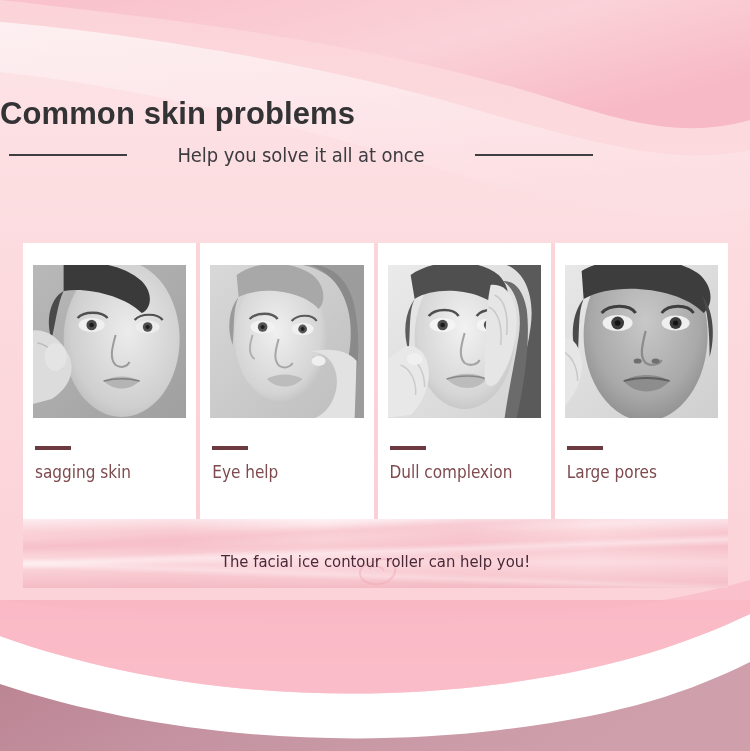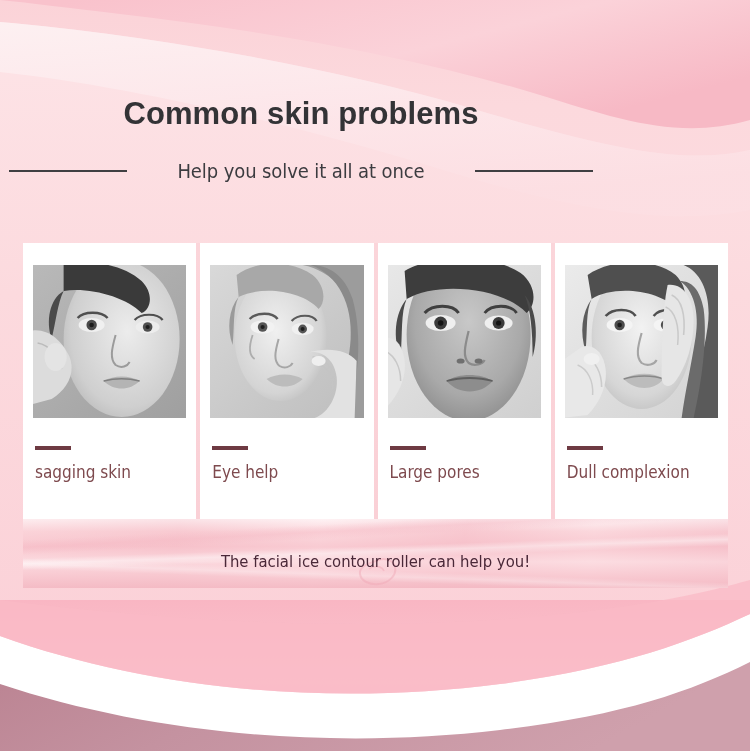--- a/index.html
+++ b/index.html
@@ -35,36 +35,35 @@
     height: 751px;
     display: block;
   }
 
   
   .header {
     position: absolute;
     left: 0;
     top: 96px;
     width: 602px;
-    text-align: center;
     z-index: 5;
   }
   .page-title {
     margin: 0;
     font-size: 31px;
     font-weight: bold;
     color: #333336;
     letter-spacing: 0.1px;
     font-family: "Liberation Sans", sans-serif;
   }
   .subtitle-row {
     display: flex;
     align-items: center;
     justify-content: center;
-    margin-top: 27px;
+    margin-top: 11px;
     gap: 0;
   }
   .rule {
     width: 118px;
     height: 2px;
     background: #3f3f42;
   }
   .rule.left  { margin-right: 50px; }
   .rule.right { margin-left: 50px; }
   .page-subtitle {
@@ -318,60 +317,20 @@
             <path d="M72,74 C68,88 67,96 73,101 C78,104 84,102 86,98" stroke="#a6a6a6" stroke-width="2" fill="none"></path>
             <path d="M60,114 C70,108 86,108 96,114 C86,124 70,124 60,114 Z" fill="#bcbcbc"></path>
             <path d="M100,88 C114,84 128,94 130,112 C132,130 122,148 108,153 L148,153 L150,96 C140,84 120,82 100,88 Z" fill="#e2e2e2"></path>
             <path d="M106,92 C118,92 126,102 127,116" stroke="#c4c4c4" stroke-width="1.6" fill="none"></path>
             <path d="M112,100 C122,102 127,112 126,124" stroke="#c4c4c4" stroke-width="1.5" fill="none"></path>
             <ellipse cx="112" cy="96" rx="7" ry="5" fill="#efefef"></ellipse>
           </svg>
         </div>
         <div class="card-accent"></div>
         <div class="card-label">Eye help</div>
-      </div>
-
-      <div class="card">
-        <div class="card-photo">
-          <svg viewBox="0 0 160 153" preserveAspectRatio="xMidYMid slice">
-            <defs>
-              <linearGradient id="p3bg" x1="0" y1="0" x2="1" y2="1">
-                <stop offset="0%" stop-color="#e8e8e8"></stop>
-                  <stop offset="100%" stop-color="#cfcfcf"></stop>
-              </linearGradient>
-              <radialGradient id="p3sk" cx="0.5" cy="0.42" r="0.72">
-                <stop offset="0%" stop-color="#c8c8c8"></stop>
-                  <stop offset="60%" stop-color="#a9a9a9"></stop>
-                  <stop offset="100%" stop-color="#7e7e7e"></stop>
-              </radialGradient>
-            </defs>
-            <rect width="160" height="153" fill="url(#p3bg)"></rect>
-            <ellipse cx="84" cy="70" rx="62" ry="86" fill="url(#p3sk)"></ellipse>
-            <path d="M20,6 C46,-10 106,-12 136,8 C152,20 152,40 142,48 C118,22 52,16 22,34 Z" fill="#3d3d3d"></path>
-            <path d="M22,34 C10,48 8,74 16,92 C18,68 16,48 22,34 Z" fill="#4a4a4a"></path>
-            <path d="M140,30 C152,44 154,72 148,92 C148,66 146,44 140,30 Z" fill="#4a4a4a"></path>
-            <ellipse cx="56" cy="58" rx="15" ry="8" fill="#efefef"></ellipse>
-            <circle cx="56" cy="58" r="6.4" fill="#3b3b3b"></circle>
-              <circle cx="56" cy="58" r="2.8" fill="#141414"></circle>
-            <path d="M40,48 C48,39 68,39 74,48" stroke="#3f3f3f" stroke-width="3" fill="none"></path>
-            <ellipse cx="114" cy="58" rx="14" ry="7.6" fill="#efefef"></ellipse>
-            <circle cx="114" cy="58" r="6" fill="#3b3b3b"></circle>
-              <circle cx="114" cy="58" r="2.6" fill="#141414"></circle>
-            <path d="M100,48 C107,39 126,39 132,48" stroke="#3f3f3f" stroke-width="2.8" fill="none"></path>
-            <path d="M84,66 C80,82 78,92 84,98 C90,102 98,99 100,95" stroke="#8b8b8b" stroke-width="2.2" fill="none"></path>
-            <ellipse cx="76" cy="96" rx="4" ry="2.6" fill="#6f6f6f"></ellipse>
-            <ellipse cx="94" cy="96" rx="4" ry="2.6" fill="#6f6f6f"></ellipse>
-            <path d="M62,116 C74,108 96,108 108,116 C96,130 74,130 62,116 Z" fill="#8d8d8d"></path>
-            <path d="M62,116 C76,112 94,112 108,116" stroke="#5f5f5f" stroke-width="1.8" fill="none"></path>
-            <path d="M0,74 C10,70 18,80 20,96 C22,112 14,130 2,142 L0,142 Z" fill="#e6e6e6"></path>
-            <path d="M0,86 C10,90 16,102 16,116" stroke="#c8c8c8" stroke-width="1.5" fill="none"></path>
-          </svg>
-        </div>
-        <div class="card-accent"></div>
-        <div class="card-label">Large pores</div>
       </div>
 
       <div class="card">
         <div class="card-photo">
           <svg viewBox="0 0 160 153" preserveAspectRatio="xMidYMid slice">
             <defs>
               <linearGradient id="p4bg" x1="0" y1="0" x2="1" y2="1">
                 <stop offset="0%" stop-color="#ebebeb"></stop>
                   <stop offset="100%" stop-color="#d2d2d2"></stop>
               </linearGradient>
@@ -404,20 +363,60 @@
             <path d="M20,82 C32,78 42,88 44,104 C46,120 38,138 26,150 L0,153 L0,96 Z" fill="#e8e8e8"></path>
             <path d="M24,92 C34,96 40,108 40,122" stroke="#cbcbcb" stroke-width="1.6" fill="none"></path>
             <path d="M16,100 C26,104 32,116 31,130" stroke="#cbcbcb" stroke-width="1.5" fill="none"></path>
             <ellipse cx="30" cy="94" rx="8" ry="6" fill="#f0f0f0"></ellipse>
           </svg>
         </div>
         <div class="card-accent"></div>
         <div class="card-label">Dull complexion</div>
       </div>
 
+      <div class="card">
+        <div class="card-photo">
+          <svg viewBox="0 0 160 153" preserveAspectRatio="xMidYMid slice">
+            <defs>
+              <linearGradient id="p3bg" x1="0" y1="0" x2="1" y2="1">
+                <stop offset="0%" stop-color="#e8e8e8"></stop>
+                  <stop offset="100%" stop-color="#cfcfcf"></stop>
+              </linearGradient>
+              <radialGradient id="p3sk" cx="0.5" cy="0.42" r="0.72">
+                <stop offset="0%" stop-color="#c8c8c8"></stop>
+                  <stop offset="60%" stop-color="#a9a9a9"></stop>
+                  <stop offset="100%" stop-color="#7e7e7e"></stop>
+              </radialGradient>
+            </defs>
+            <rect width="160" height="153" fill="url(#p3bg)"></rect>
+            <ellipse cx="84" cy="70" rx="62" ry="86" fill="url(#p3sk)"></ellipse>
+            <path d="M20,6 C46,-10 106,-12 136,8 C152,20 152,40 142,48 C118,22 52,16 22,34 Z" fill="#3d3d3d"></path>
+            <path d="M22,34 C10,48 8,74 16,92 C18,68 16,48 22,34 Z" fill="#4a4a4a"></path>
+            <path d="M140,30 C152,44 154,72 148,92 C148,66 146,44 140,30 Z" fill="#4a4a4a"></path>
+            <ellipse cx="56" cy="58" rx="15" ry="8" fill="#efefef"></ellipse>
+            <circle cx="56" cy="58" r="6.4" fill="#3b3b3b"></circle>
+              <circle cx="56" cy="58" r="2.8" fill="#141414"></circle>
+            <path d="M40,48 C48,39 68,39 74,48" stroke="#3f3f3f" stroke-width="3" fill="none"></path>
+            <ellipse cx="114" cy="58" rx="14" ry="7.6" fill="#efefef"></ellipse>
+            <circle cx="114" cy="58" r="6" fill="#3b3b3b"></circle>
+              <circle cx="114" cy="58" r="2.6" fill="#141414"></circle>
+            <path d="M100,48 C107,39 126,39 132,48" stroke="#3f3f3f" stroke-width="2.8" fill="none"></path>
+            <path d="M84,66 C80,82 78,92 84,98 C90,102 98,99 100,95" stroke="#8b8b8b" stroke-width="2.2" fill="none"></path>
+            <ellipse cx="76" cy="96" rx="4" ry="2.6" fill="#6f6f6f"></ellipse>
+            <ellipse cx="94" cy="96" rx="4" ry="2.6" fill="#6f6f6f"></ellipse>
+            <path d="M62,116 C74,108 96,108 108,116 C96,130 74,130 62,116 Z" fill="#8d8d8d"></path>
+            <path d="M62,116 C76,112 94,112 108,116" stroke="#5f5f5f" stroke-width="1.8" fill="none"></path>
+            <path d="M0,74 C10,70 18,80 20,96 C22,112 14,130 2,142 L0,142 Z" fill="#e6e6e6"></path>
+            <path d="M0,86 C10,90 16,102 16,116" stroke="#c8c8c8" stroke-width="1.5" fill="none"></path>
+          </svg>
+        </div>
+        <div class="card-accent"></div>
+        <div class="card-label">Large pores</div>
+      </div>
+
     </div>
 
     <div class="footer-banner">
       <div class="footer-streaks"></div>
       <svg class="footer-watermark" viewBox="0 0 54 30">
         <path d="M27,4 C34,0 44,2 46,10 C48,18 40,26 30,27 C20,28 12,24 11,17 C10,10 18,7 27,4 Z" fill="none" stroke="#f0a8b6" stroke-width="2"></path>
         <path d="M20,12 C25,8 33,9 35,14" fill="none" stroke="#f0a8b6" stroke-width="1.6"></path>
       </svg>
       <div class="footer-text">The facial ice contour roller can help you!</div>
     </div>

